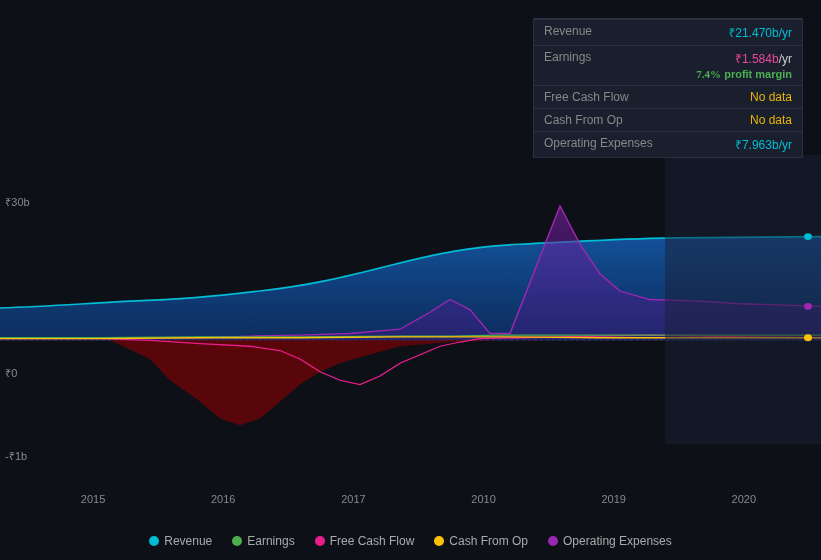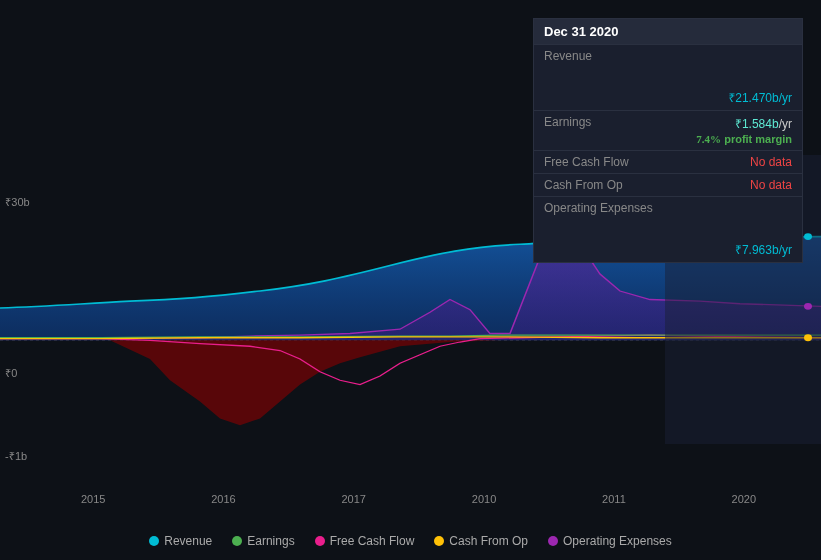--- a/index.html
+++ b/index.html
@@ -33,22 +33,22 @@
     }
     .tooltip-row {
       display: flex;
       justify-content: space-between;
       padding: 4px 10px;
       border-top: 1px solid #2a3040;
       align-items: flex-start;
     }
     .tooltip-row .label { color: #888; }
     .tooltip-row .value { color: #ccc; text-align: right; }
-    .tooltip-row .value.cyan { color: #00bcd4; margin-top: 40px; }
-    .tooltip-row .value.nodata { color: #ef4444; }
+    .tooltip-row .value.cyan { color: #00bcd4; }
+    .tooltip-row .value.nodata { color: #eab308; }
     .profit-margin { color: #fff; font-size: 11px; }
     .profit-margin span { color: #4caf50; font-weight: bold; }
 
     
     .y-label {
       position: absolute;
       left: 5px;
       color: #888;
       font-size: 11px;
     }
@@ -89,31 +89,30 @@
       position: absolute;
       top: 0; left: 0;
       width: 100%;
       height: 100%;
     }
   </style>
 </head>
 <body>
 
 <div class="tooltip-box">
-  <div class="tooltip-header">Dec 31 2020</div>
   <div class="tooltip-row">
     <span class="label">Revenue</span>
     <span class="value cyan">
       <span>₹21.470b</span><span>/yr</span>
     </span>
   </div>
   <div class="tooltip-row">
     <span class="label">Earnings</span>
     <span class="value" style="text-align:right;">
-      <span style="color:#5eead4;">₹1.584b</span><span style="color:#ccc;">/yr</span>
+      <span style="color:#ec4899;">₹1.584b</span><span style="color:#ccc;">/yr</span>
       <br>
       <span class="profit-margin">
         <span style="color:#4caf50;font-weight:bold;font-family:Liberation Serif, serif;">7.4%</span>
         <span>profit margin</span>
       </span>
     </span>
   </div>
   <div class="tooltip-row">
     <span class="label">Free Cash Flow</span>
     <span class="value nodata">No data</span>
@@ -190,21 +189,21 @@
   <circle cx="808" cy="96" r="4" fill="#00bcd4"></circle>
   <circle cx="808" cy="178" r="4" fill="#9c27b0"></circle>
   <circle cx="808" cy="215" r="4" fill="#ffc107"></circle>
 </svg>
 
 <div style="position:absolute;bottom:55px;left:20px;right:20px;display:flex;justify-content:space-around;">
   <span class="x-label">2015</span>
   <span class="x-label">2016</span>
   <span class="x-label">2017</span>
   <span class="x-label">2010</span>
-  <span class="x-label">2011</span>
+  <span class="x-label">2019</span>
   <span class="x-label">2020</span>
 </div>
 
 <div class="legend">
   <div class="legend-item">
     <div class="legend-dot" style="background:#00bcd4;"></div>
     <span>Revenue</span>
   </div>
   <div class="legend-item">
     <div class="legend-dot" style="background:#4caf50;"></div>

